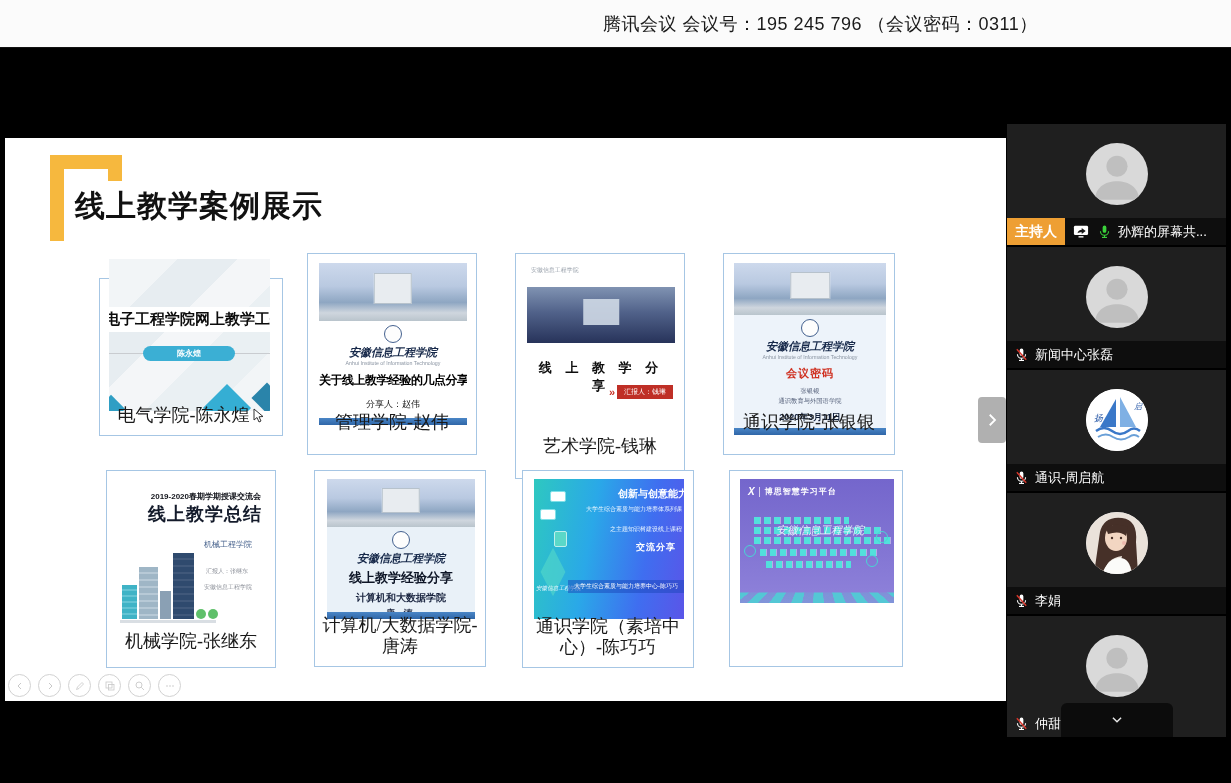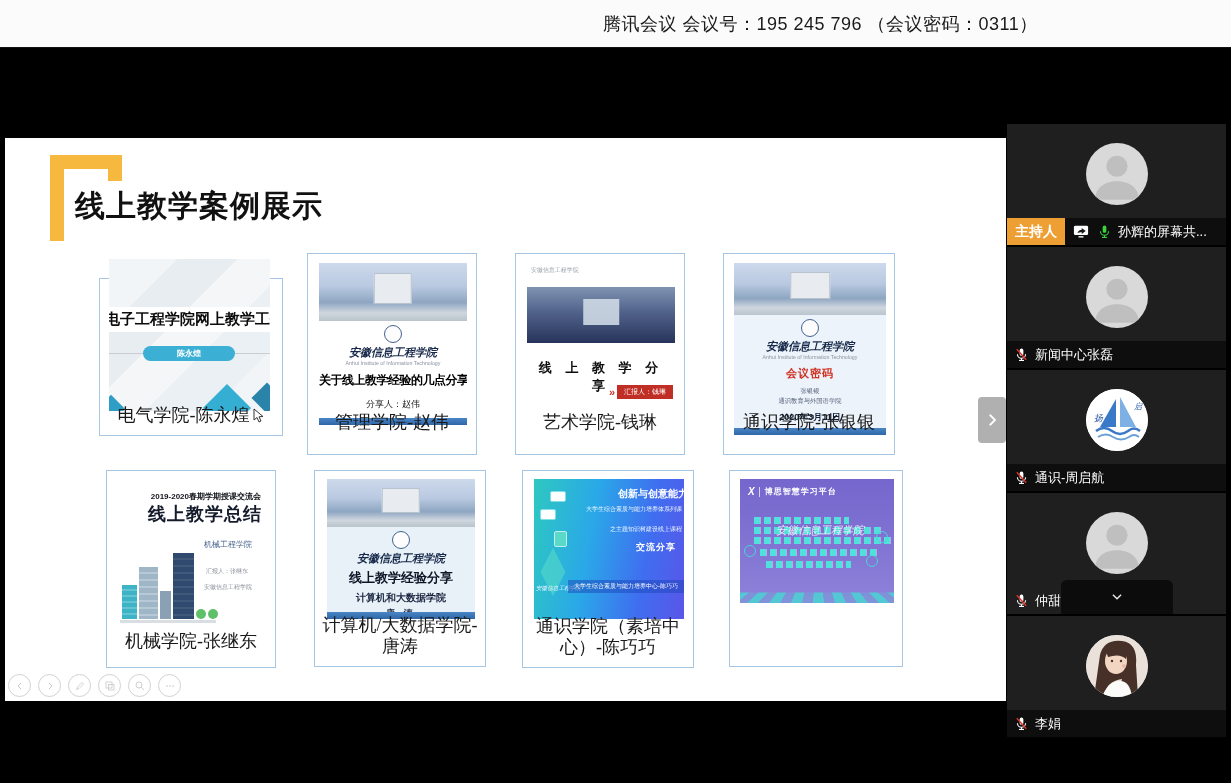--- a/index.html
+++ b/index.html
@@ -17,21 +17,21 @@
   
   .slide { position:absolute; left:5px; top:90px; width:1001px; height:563px; background:#fff; }
   .title-bracket { position:absolute; left:45px; top:17px; width:72px; height:86px; border-left:14px solid #F6B83E; border-top:14px solid #F6B83E; }
   .title-bracket::after { content:""; position:absolute; right:0; top:-14px; width:14px; height:26px; background:#F6B83E; }
   .slide-title { position:absolute; left:70px; top:48px; font-size:30px; font-weight:800; color:#111; letter-spacing:1px; }
 
   
   .card { position:absolute; background:#fff; border:1px solid #A6C6E4; }
   .c0 { left:94px;  top:140px; width:184px; height:158px; }
   .c1 { left:302px; top:115px; width:170px; height:202px; }
-  .c2 { left:510px; top:115px; width:170px; height:202px; }
+  .c2 { left:510px; top:115px; width:170px; height:226px; }
   .c3 { left:718px; top:115px; width:172px; height:202px; }
   .c4 { left:101px; top:332px; width:170px; height:198px; }
   .c5 { left:309px; top:332px; width:172px; height:197px; }
   .c6 { left:517px; top:332px; width:172px; height:198px; }
   .c7 { left:724px; top:332px; width:174px; height:197px; }
   .caption { position:absolute; left:0; right:0; bottom:8px; text-align:center; font-family:"Liberation Serif", serif; font-size:18px; line-height:1.2; color:#1a1a1a; }
   .c1 .caption,.c2 .caption,.c3 .caption { bottom:20px; }
   .c4 .caption { bottom:14px; }
   .thumb { position:absolute; overflow:hidden; background:#fff; }
 
@@ -401,44 +401,20 @@
               <line x1="12" y1="18" x2="12" y2="21.5" stroke="#fff" stroke-width="1.8"></line>
               <line x1="8" y1="21.5" x2="16" y2="21.5" stroke="#fff" stroke-width="1.8"></line>
               <line x1="4.5" y1="3.5" x2="19.5" y2="20.5" stroke="#D8352A" stroke-width="2.3"></line>
             </svg>
           <span>通识-周启航</span>
         </div>
       </div>
 
       <div class="tile">
         <div class="avatar">
-          <svg width="62" height="62" viewBox="0 0 24 24">
-              <circle cx="12" cy="9" r="4.1" fill="#bfbfbf"></circle>
-              <path d="M3.5 22c0-4.7 3.8-7.2 8.5-7.2s8.5 2.5 8.5 7.2z" fill="#bfbfbf"></path>
-            </svg>
-        </div>
-        <div class="collapse-box">
-          <svg width="20" height="14" viewBox="0 0 24 24">
-              <polyline points="5,8 12,15 19,8" fill="none" stroke="#e8e8e8" stroke-width="2.4"></polyline>
-            </svg>
-        </div>
-        <div class="namebar" style="background:transparent;">
-          <svg width="15" height="17" viewBox="0 0 24 24">
-              <rect x="9" y="2.5" width="6" height="11.5" rx="3" fill="#fff"></rect>
-              <path d="M5.5 11.5a6.5 6.5 0 0 0 13 0" fill="none" stroke="#fff" stroke-width="1.8"></path>
-              <line x1="12" y1="18" x2="12" y2="21.5" stroke="#fff" stroke-width="1.8"></line>
-              <line x1="8" y1="21.5" x2="16" y2="21.5" stroke="#fff" stroke-width="1.8"></line>
-              <line x1="4.5" y1="3.5" x2="19.5" y2="20.5" stroke="#D8352A" stroke-width="2.3"></line>
-            </svg>
-          <span>仲甜</span>
-        </div>
-      </div>
-
-      <div class="tile">
-        <div class="avatar">
           <svg width="62" height="62" viewBox="0 0 62 62">
             <circle cx="31" cy="31" r="31" fill="#eae2da"></circle>
             <path d="M14 20 Q18 4 36 6 Q52 8 50 30 L52 62 L36 62 Q34 50 36 44 Q20 46 18 62 L8 62 L12 34 Z" fill="#463028"></path>
             <ellipse cx="30" cy="26" rx="11" ry="13" fill="#f2d6c2"></ellipse>
             <path d="M20 16 Q28 10 42 15 L40 24 Q34 18 22 22 Z" fill="#463028"></path>
             <circle cx="26" cy="26" r="1.2" fill="#4a3228"></circle>
               <circle cx="35" cy="26" r="1.2" fill="#4a3228"></circle>
             <circle cx="38" cy="31" r="2" fill="#eab0a8" opacity=".8"></circle>
             <path d="M16 62 Q22 46 34 46 Q44 46 46 62 Z" fill="#fbfbf9"></path>
           </svg>
@@ -447,16 +423,40 @@
           <svg width="15" height="17" viewBox="0 0 24 24">
               <rect x="9" y="2.5" width="6" height="11.5" rx="3" fill="#fff"></rect>
               <path d="M5.5 11.5a6.5 6.5 0 0 0 13 0" fill="none" stroke="#fff" stroke-width="1.8"></path>
               <line x1="12" y1="18" x2="12" y2="21.5" stroke="#fff" stroke-width="1.8"></line>
               <line x1="8" y1="21.5" x2="16" y2="21.5" stroke="#fff" stroke-width="1.8"></line>
               <line x1="4.5" y1="3.5" x2="19.5" y2="20.5" stroke="#D8352A" stroke-width="2.3"></line>
             </svg>
           <span>李娟</span>
         </div>
       </div>
+
+      <div class="tile">
+        <div class="avatar">
+          <svg width="62" height="62" viewBox="0 0 24 24">
+              <circle cx="12" cy="9" r="4.1" fill="#bfbfbf"></circle>
+              <path d="M3.5 22c0-4.7 3.8-7.2 8.5-7.2s8.5 2.5 8.5 7.2z" fill="#bfbfbf"></path>
+            </svg>
+        </div>
+        <div class="collapse-box">
+          <svg width="20" height="14" viewBox="0 0 24 24">
+              <polyline points="5,8 12,15 19,8" fill="none" stroke="#e8e8e8" stroke-width="2.4"></polyline>
+            </svg>
+        </div>
+        <div class="namebar" style="background:transparent;">
+          <svg width="15" height="17" viewBox="0 0 24 24">
+              <rect x="9" y="2.5" width="6" height="11.5" rx="3" fill="#fff"></rect>
+              <path d="M5.5 11.5a6.5 6.5 0 0 0 13 0" fill="none" stroke="#fff" stroke-width="1.8"></path>
+              <line x1="12" y1="18" x2="12" y2="21.5" stroke="#fff" stroke-width="1.8"></line>
+              <line x1="8" y1="21.5" x2="16" y2="21.5" stroke="#fff" stroke-width="1.8"></line>
+              <line x1="4.5" y1="3.5" x2="19.5" y2="20.5" stroke="#D8352A" stroke-width="2.3"></line>
+            </svg>
+          <span>仲甜</span>
+        </div>
+      </div>
     </div>
 
   </div>
 </div>
 
 </body></html>

